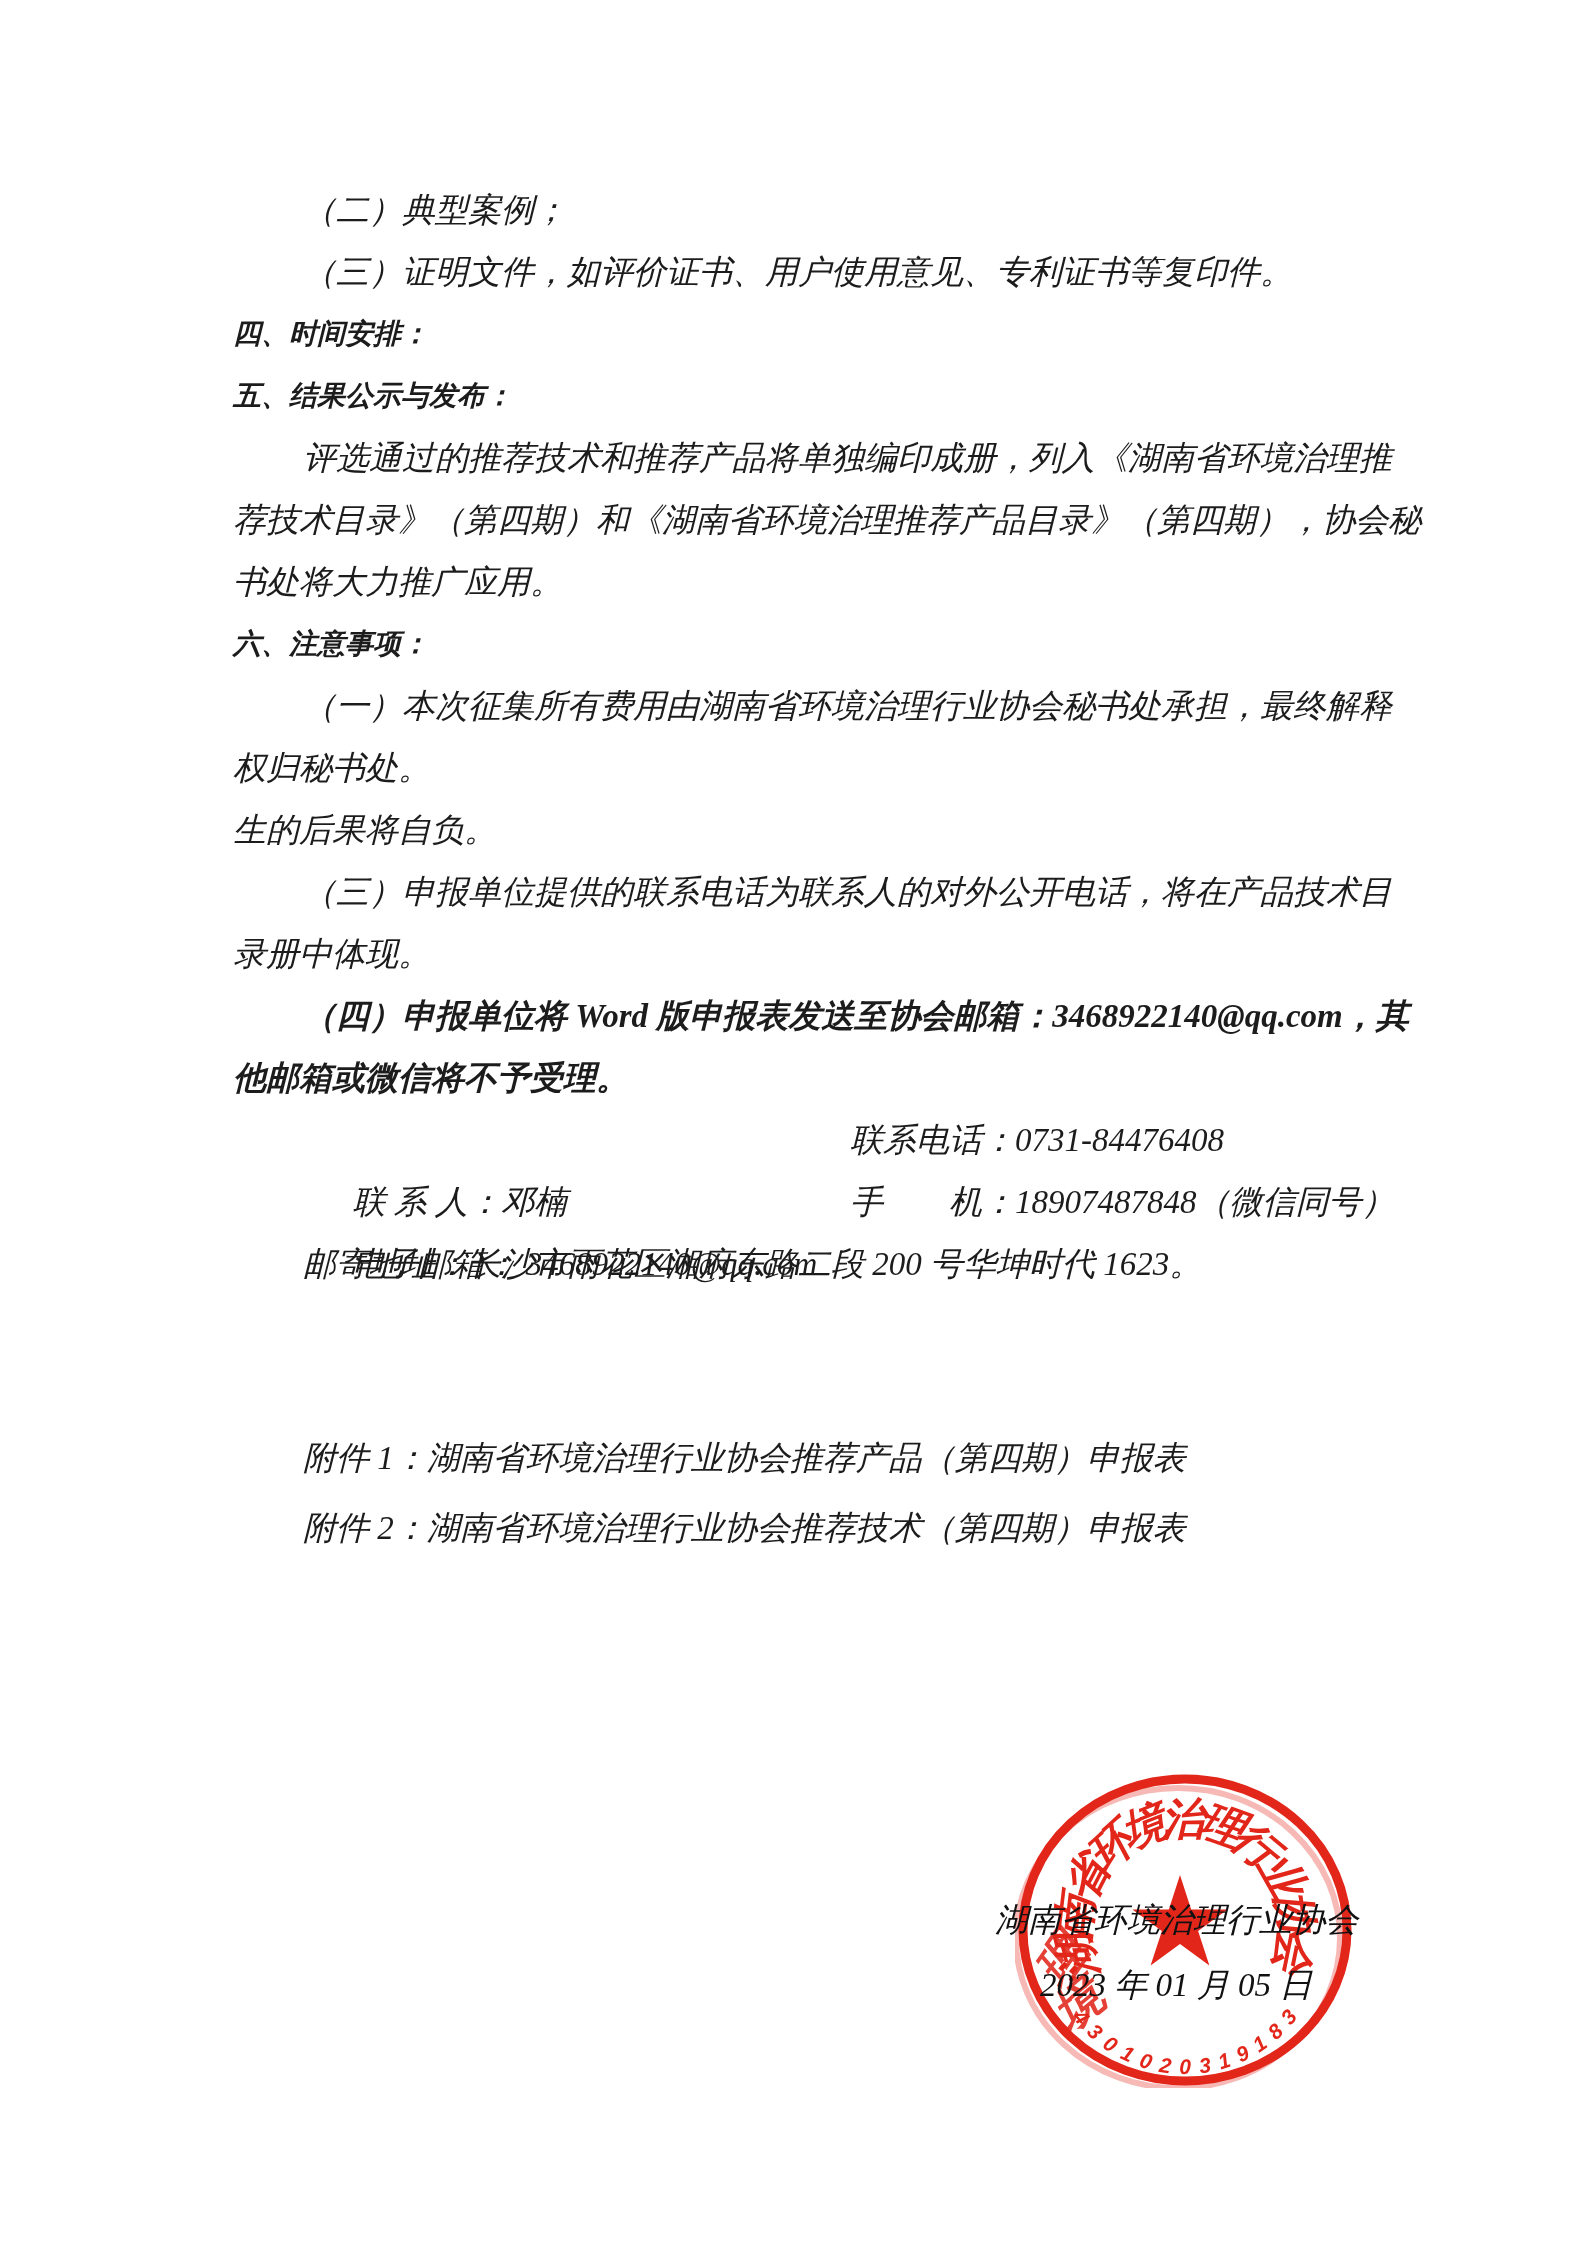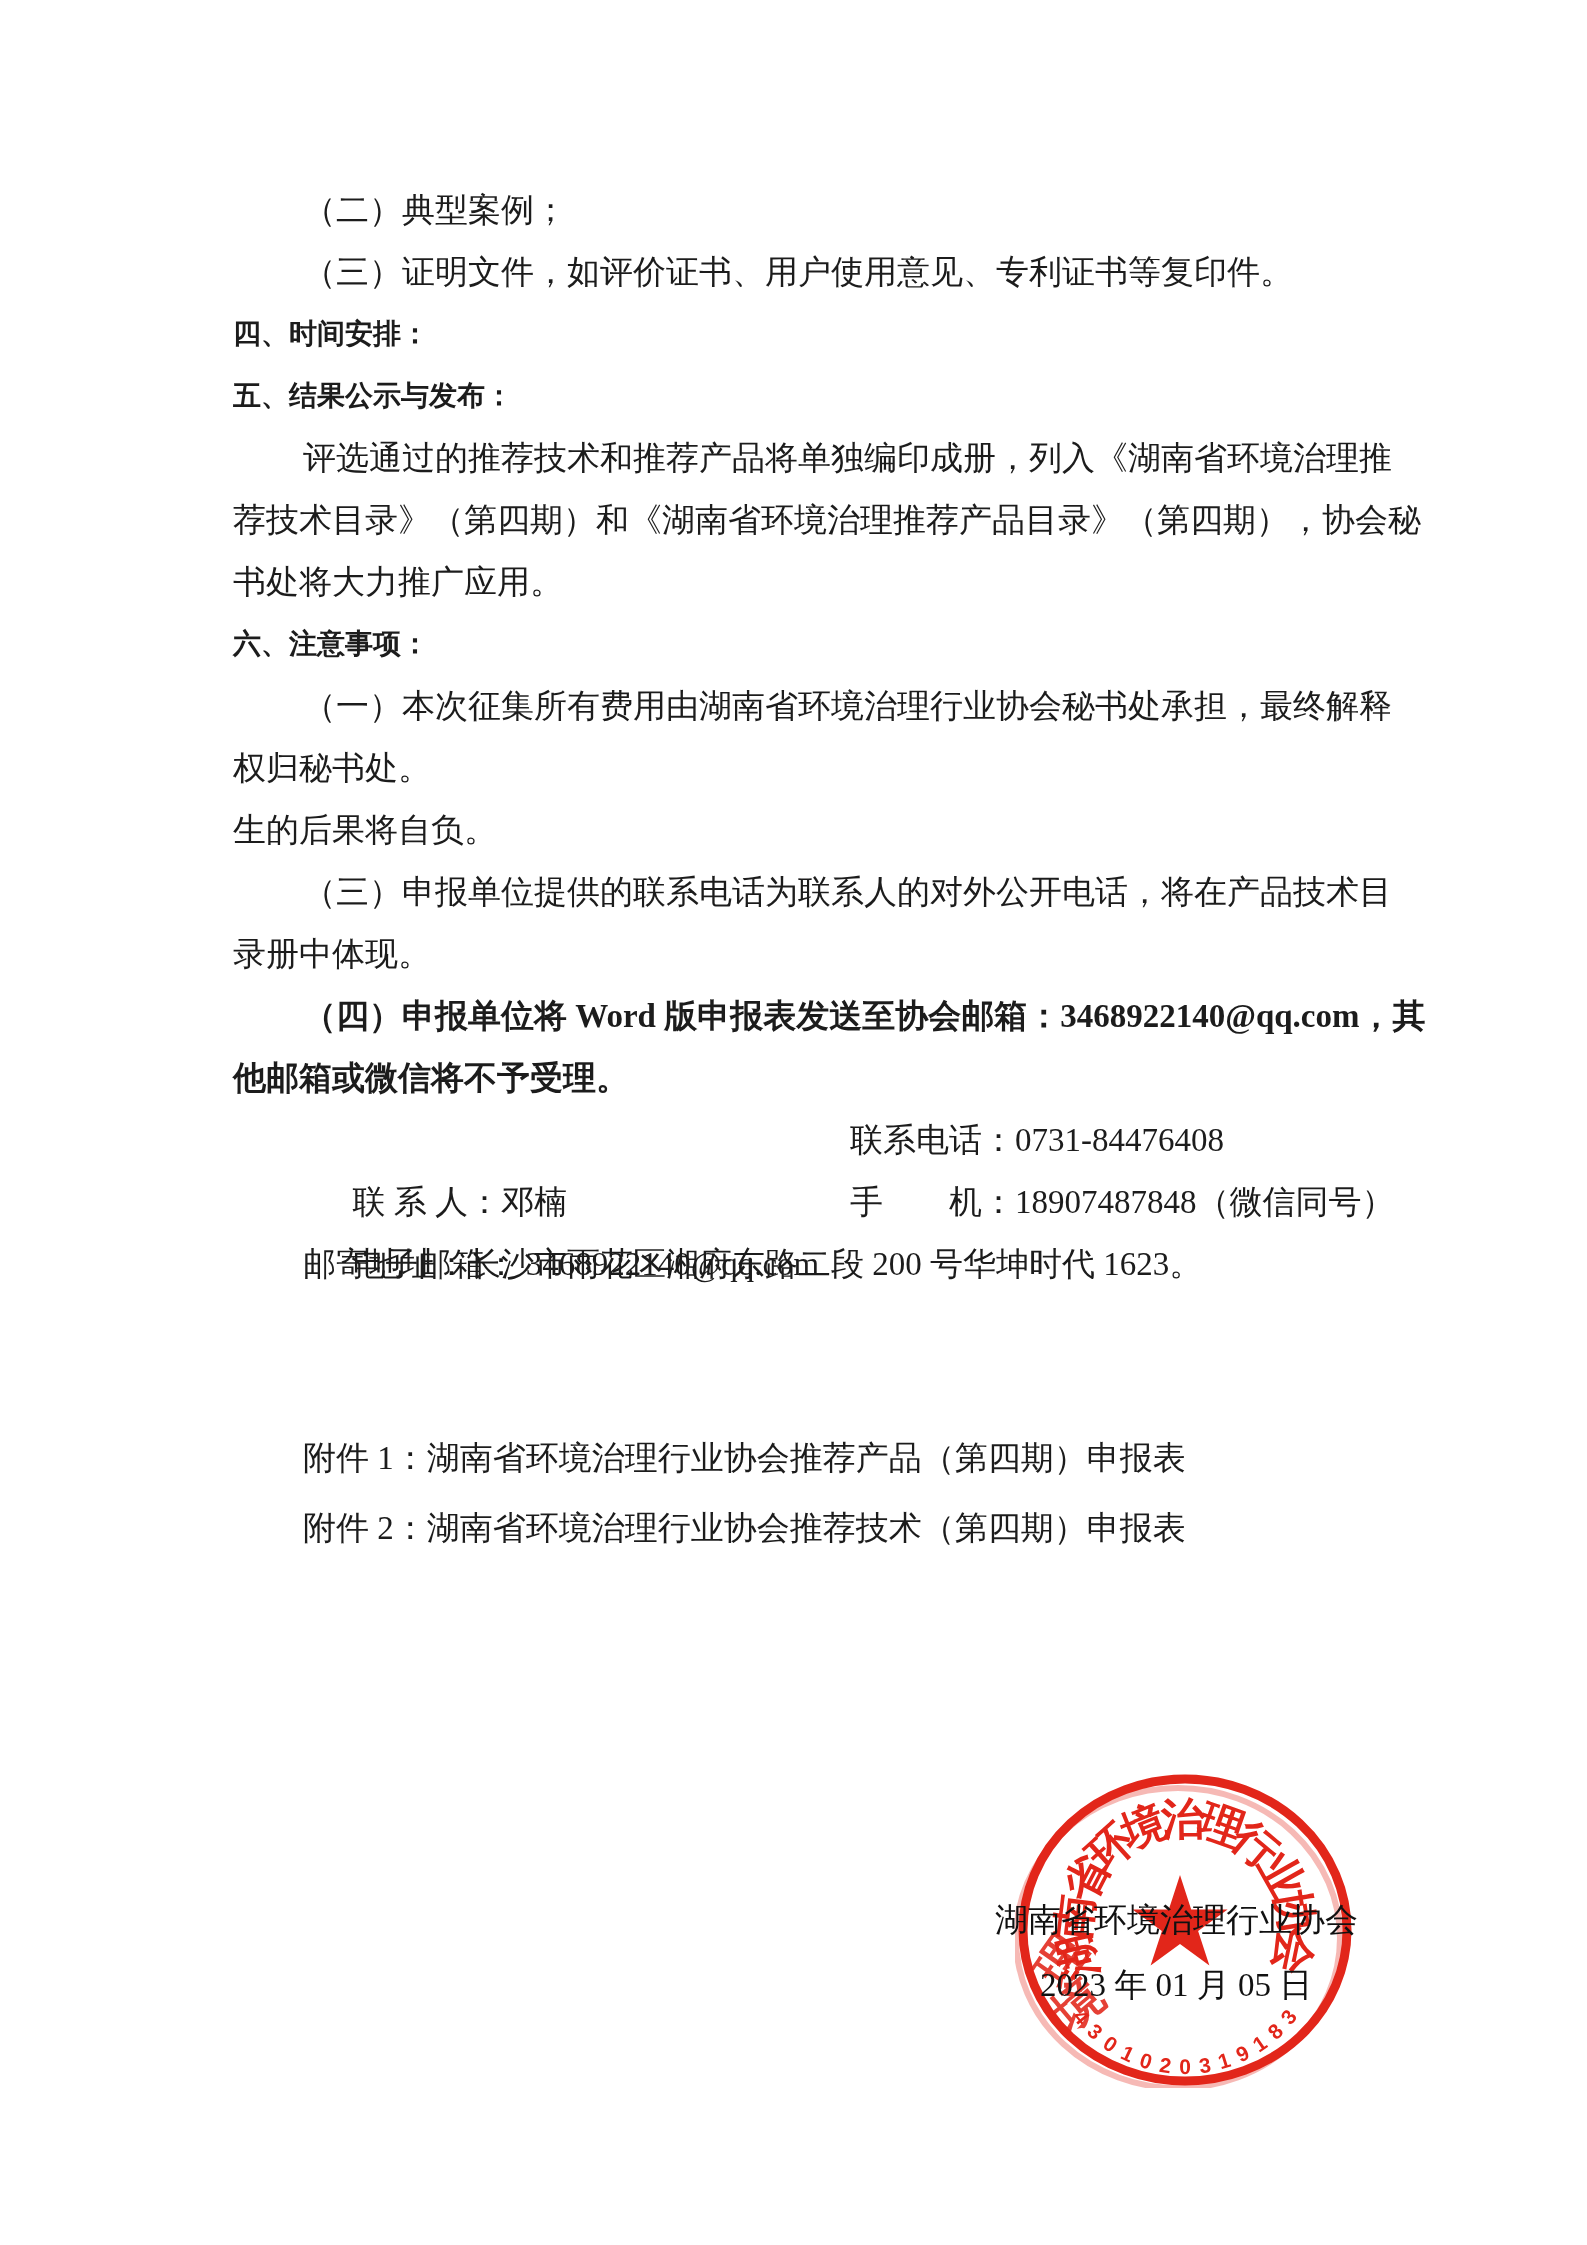--- a/index.html
+++ b/index.html
@@ -4,20 +4,21 @@
 <style>
   html, body { margin: 0; padding: 0; background: #ffffff; }
   .page {
     position: relative;
     width: 1587px;
     height: 2245px;
     background: #ffffff;
     overflow: hidden;
     font-family: "Liberation Serif", "DejaVu Serif", serif;
     color: #1c1c1c;
+    font-style: italic;
   }
   .content {
     position: absolute;
     left: 233px;
     top: 179px;
     width: 1230px;
     font-size: 33px;
   }
   .ln { line-height: 62px; height: 62px; white-space: pre; }
   .indent { padding-left: 70px; }

